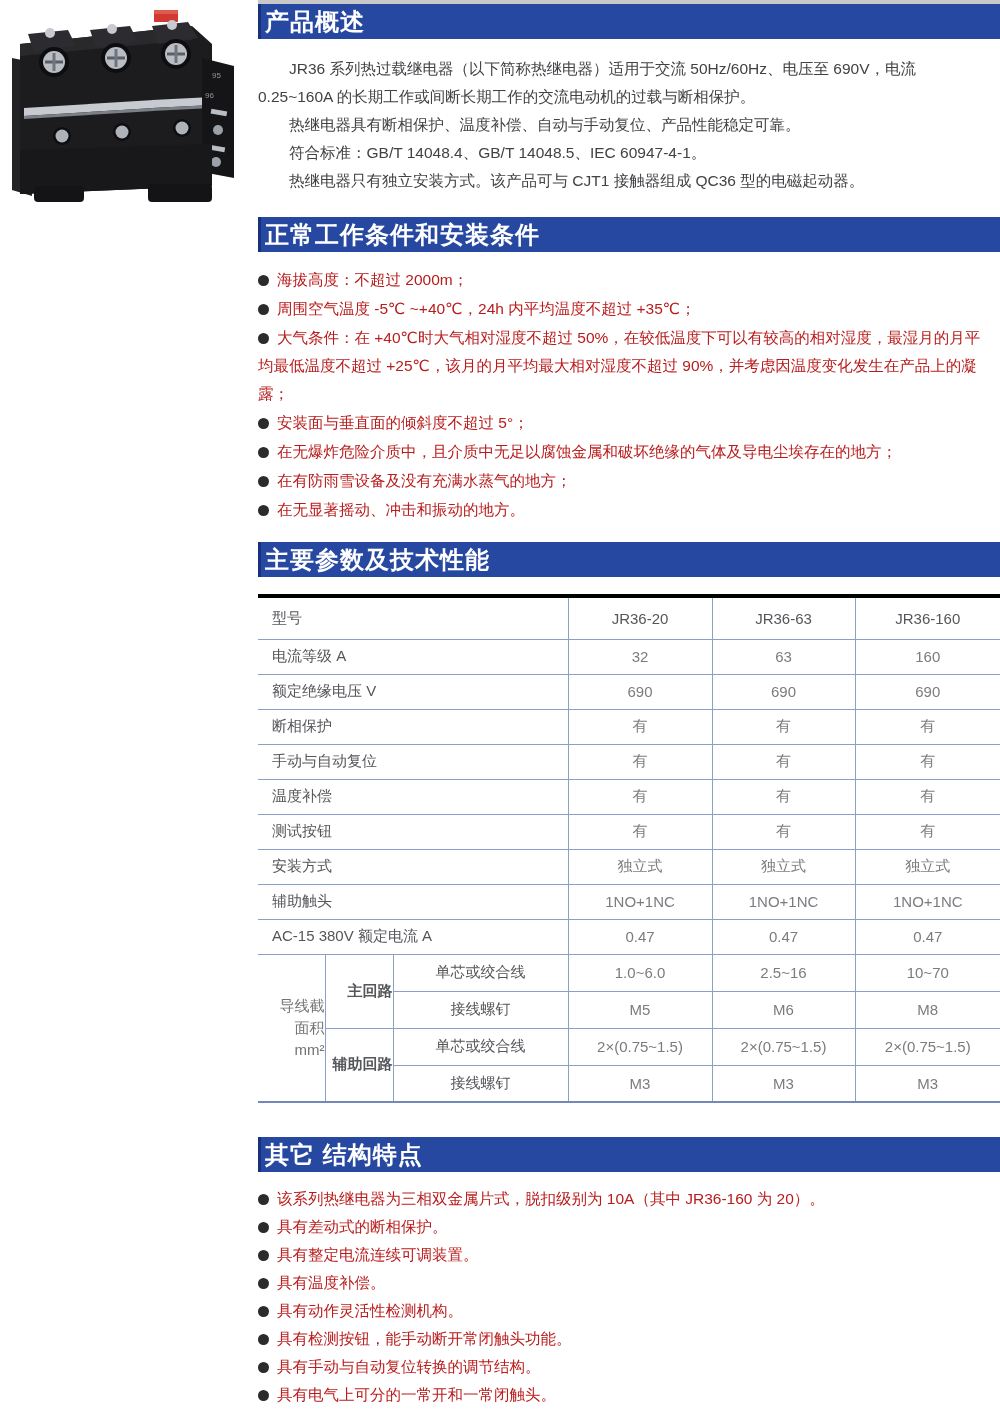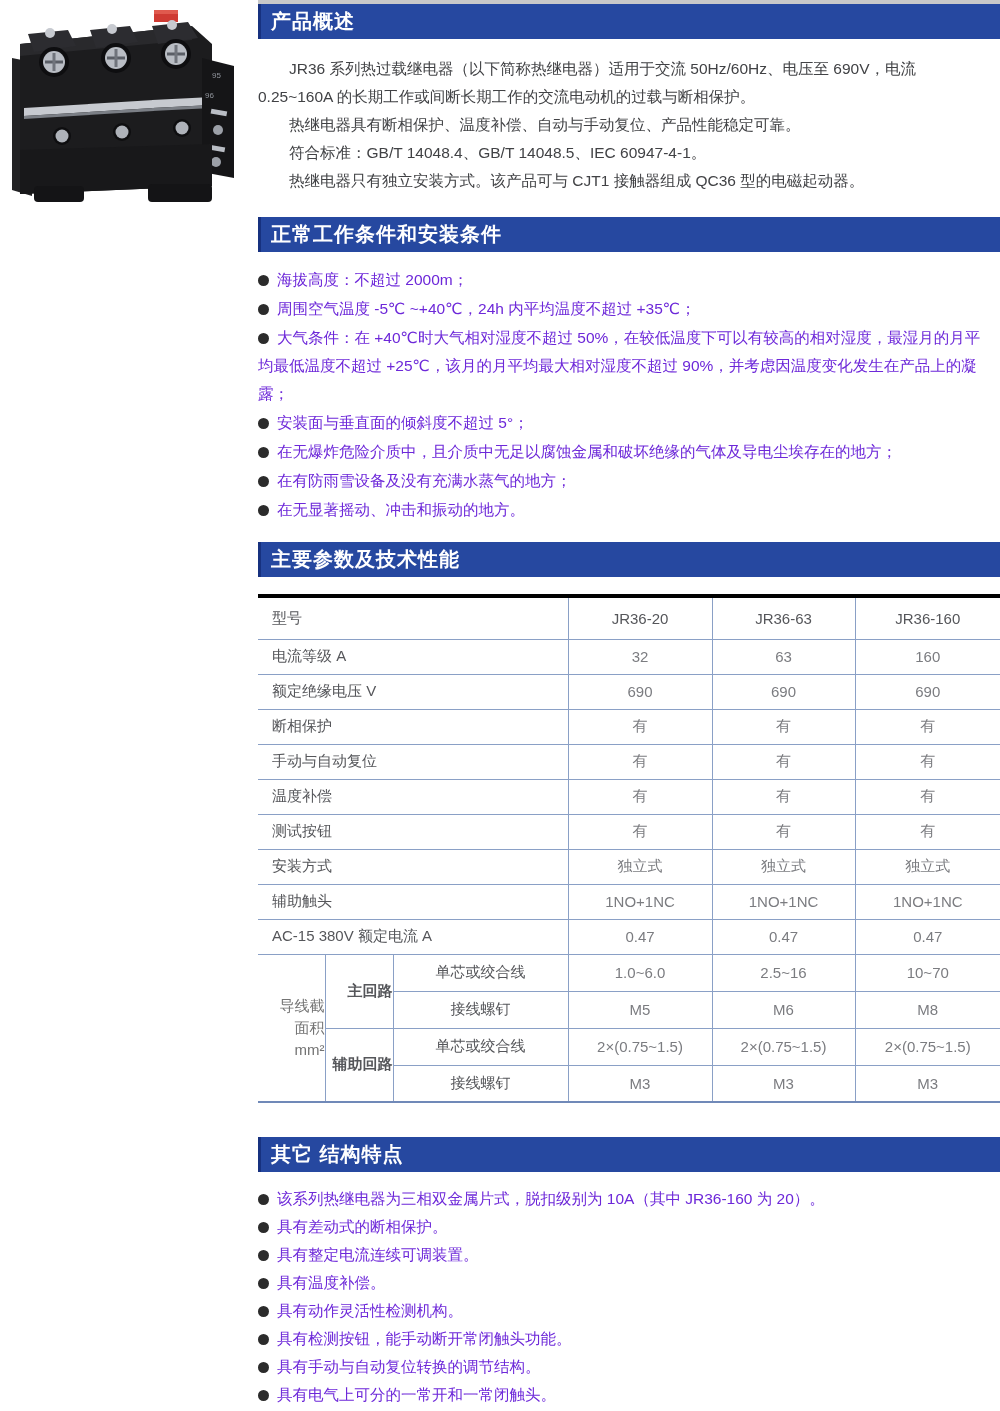--- a/index.html
+++ b/index.html
@@ -6,26 +6,26 @@
   body { background:#ffffff; font-family:"Liberation Sans","DejaVu Sans",sans-serif; }
   .page { position:relative; width:1000px; height:1411px; background:#ffffff; overflow:hidden; }
 
   .photo-wrap { position:absolute; left:6px; top:0; width:232px; height:204px; }
 
   .content { position:absolute; left:258px; top:0; width:742px; }
 
   .top-strip { width:742px; height:4px; background:#c8c8c9; }
 
   .bar { height:35px; background:#2648a0; border-left:3px solid #17317f; display:flex; align-items:center; }
-  .bar .title { color:#ffffff; font-size:20px; font-weight:bold; padding-left:10px; letter-spacing:1px; }
+  .bar .title { color:#ffffff; font-size:24px; font-weight:bold; padding-left:4px; letter-spacing:1px; }
 
   .paras { margin-top:16px; padding-right:16px; font-size:15.5px; line-height:28px; color:#414245; }
   .paras p { text-indent:2em; }
 
-  .bullets { margin-top:14px; padding-right:8px; font-size:15.5px; line-height:28px; color:#6d28d9; }
+  .bullets { margin-top:14px; padding-right:8px; font-size:15.5px; line-height:28px; color:#b91c1c; }
   .bullets .b-item { margin-bottom:1px; }
   .dot { display:inline-block; width:11px; height:11px; border-radius:50%; background:#2b2b2b; margin-right:8px; vertical-align:-1px; }
 
   .bar-2 { margin-top:22px; }
   .bar-3 { margin-top:18px; }
   .bar-4 { margin-top:34px; }
 
   .spec-table { margin-top:17px; width:742px; border-collapse:collapse; table-layout:fixed;
                 border-top:4px solid #000000; border-bottom:2px solid #7089b8;
                 font-size:15px; }

